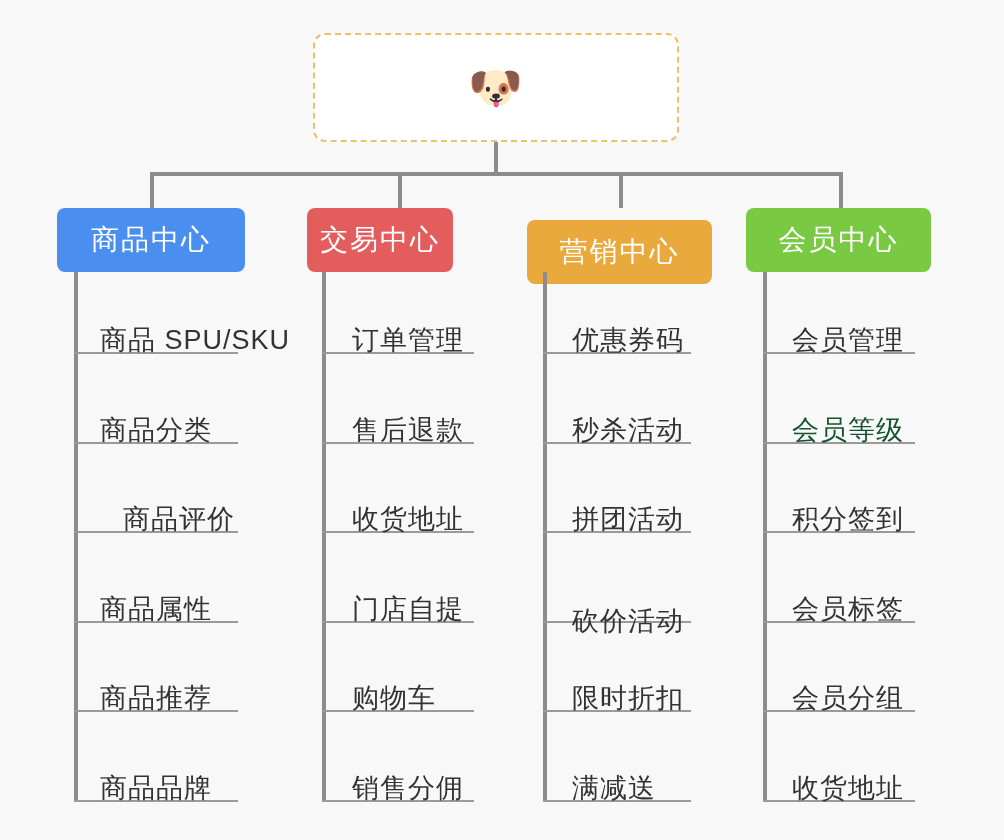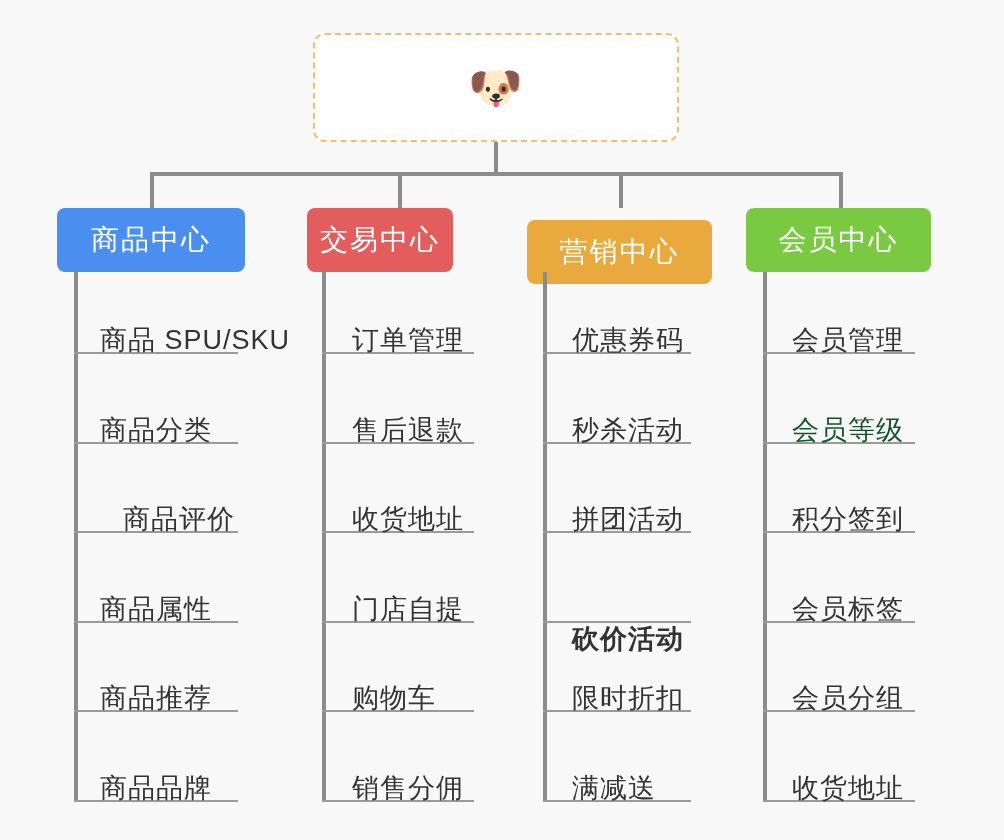--- a/index.html
+++ b/index.html
@@ -147,21 +147,21 @@
           <span>营销中心</span>
         </div>
         <div class="spine" style="left: 543px; top: 272px; height: 529.5px; background: rgb(140, 140, 140);"></div>
         <div class="leaf" style="left: 543px; top: 352px; width: 148px; background: rgb(154, 154, 154);"></div>
         <div class="leaf-label" style="left: 572px; top: 322px; color: rgb(51, 51, 51);">优惠券码</div>
         <div class="leaf" style="left: 543px; top: 441.5px; width: 148px; background: rgb(154, 154, 154);"></div>
         <div class="leaf-label" style="left: 572px; top: 411.5px; color: rgb(51, 51, 51);">秒杀活动</div>
         <div class="leaf" style="left: 543px; top: 531px; width: 148px; background: rgb(154, 154, 154);"></div>
         <div class="leaf-label" style="left: 572px; top: 501px; color: rgb(51, 51, 51);">拼团活动</div>
         <div class="leaf" style="left: 543px; top: 620.5px; width: 148px; background: rgb(154, 154, 154);"></div>
-        <div class="leaf-label" style="left: 572px; top: 621px; color: rgb(51, 51, 51); font-weight: bold;">砍价活动</div>
+        <div class="leaf-label" style="left: 572px; top: 603px; color: rgb(51, 51, 51);">砍价活动</div>
         <div class="leaf" style="left: 543px; top: 710px; width: 148px; background: rgb(154, 154, 154);"></div>
         <div class="leaf-label" style="left: 572px; top: 680px; color: rgb(51, 51, 51);">限时折扣</div>
         <div class="leaf" style="left: 543px; top: 799.5px; width: 148px; background: rgb(154, 154, 154);"></div>
         <div class="leaf-label" style="left: 572px; top: 769.5px; color: rgb(51, 51, 51);">满减送</div>
       </div>
       <div>
         <div class="cat-box" style="left: 746px; top: 208px; width: 185px; background: rgb(122, 201, 67);">
           <span>会员中心</span>
         </div>
         <div class="spine" style="left: 763px; top: 272px; height: 529.5px; background: rgb(140, 140, 140);"></div>

